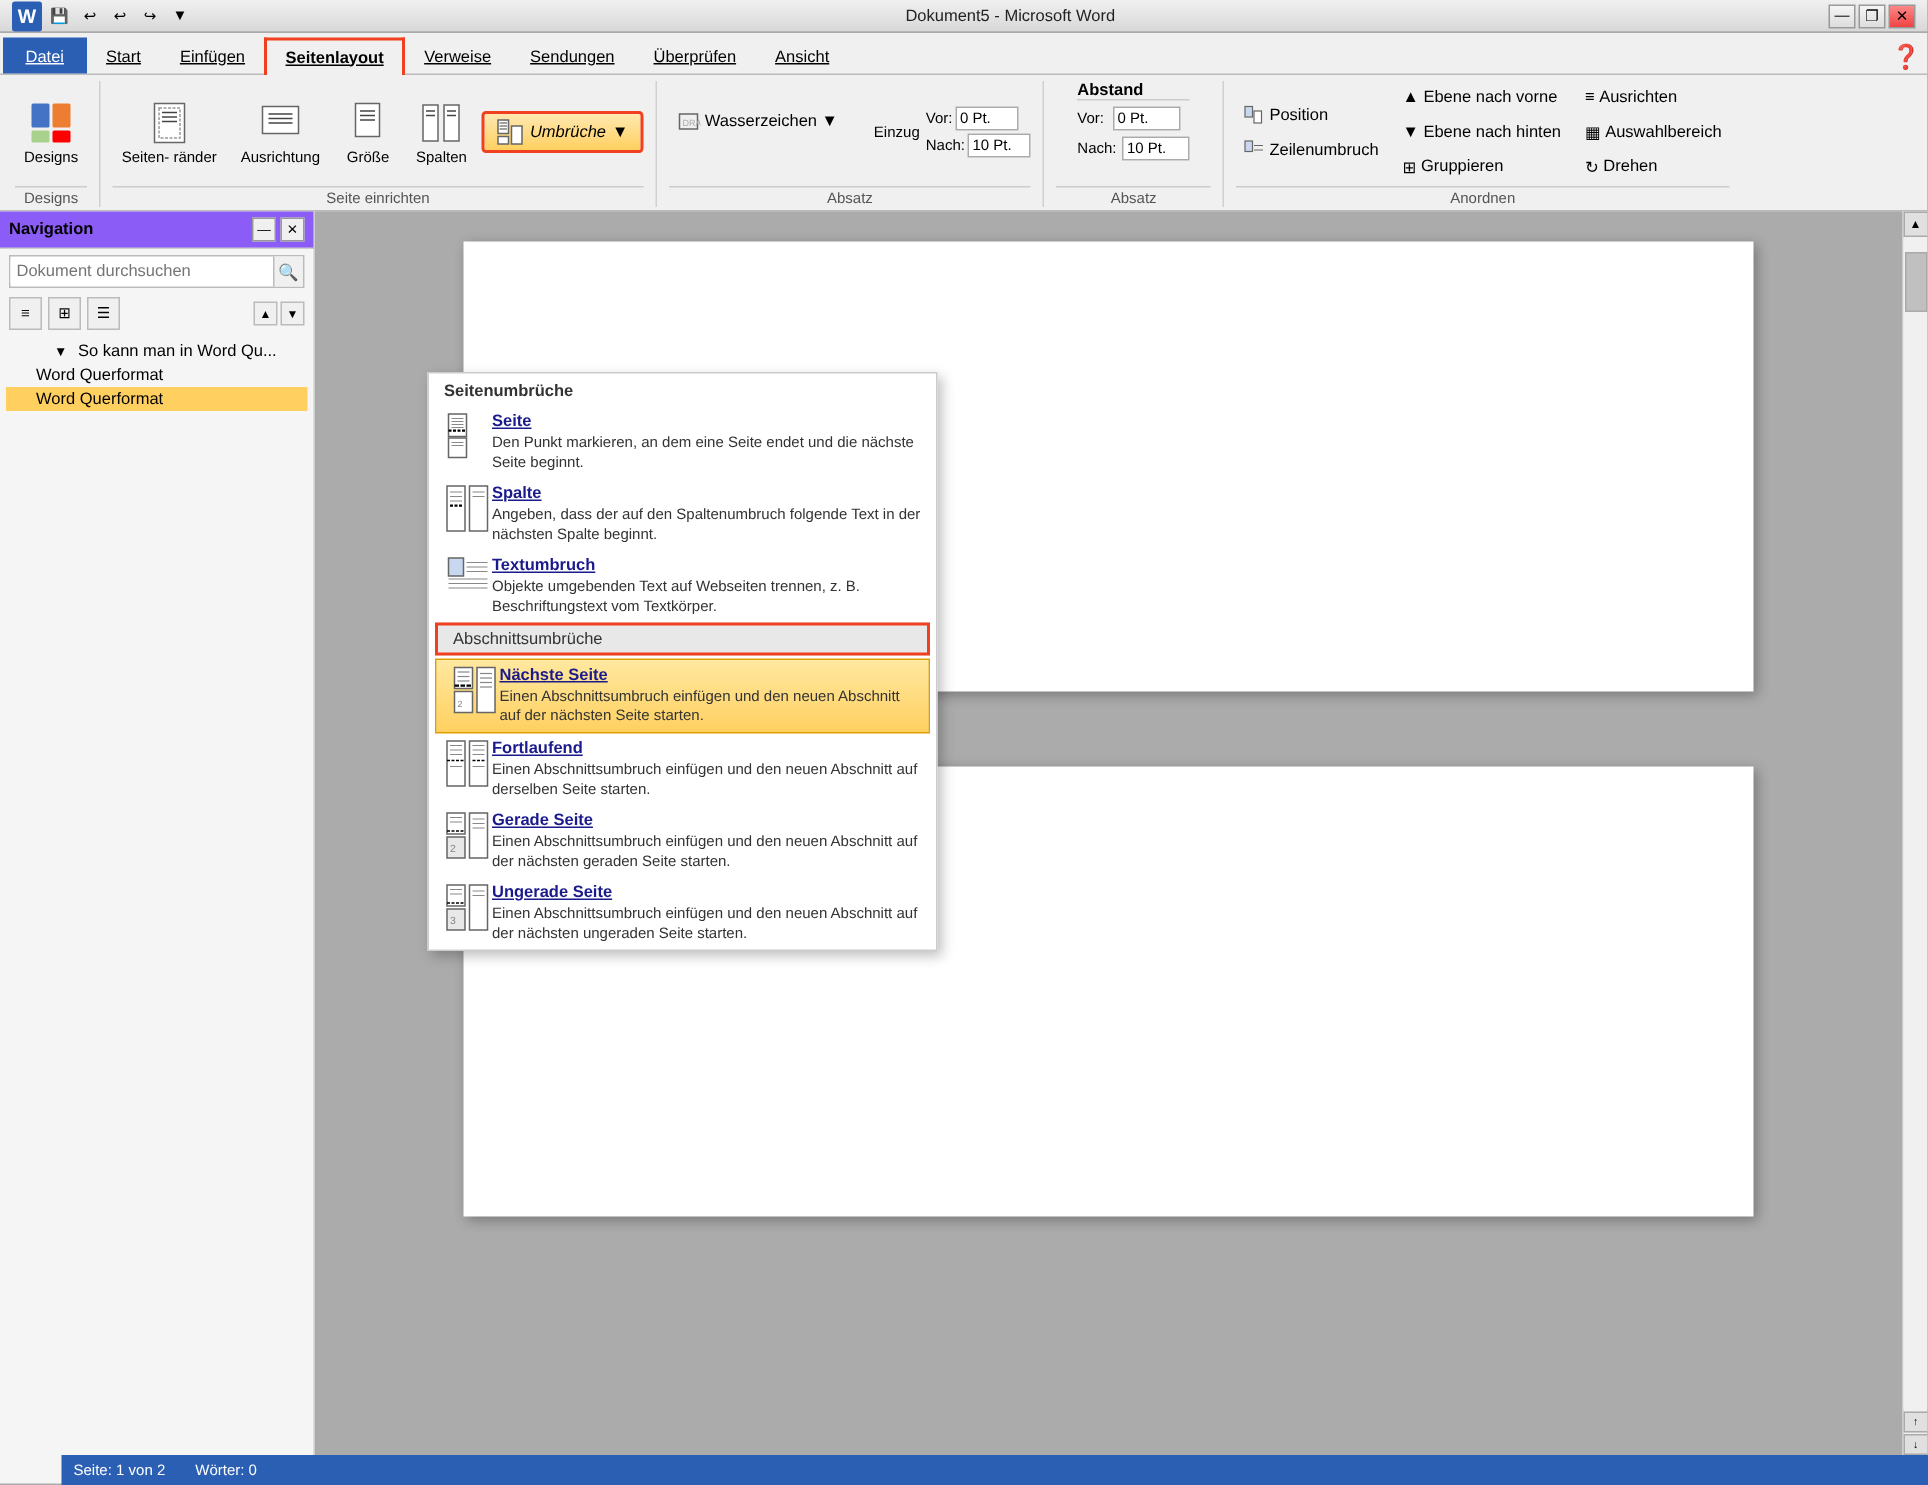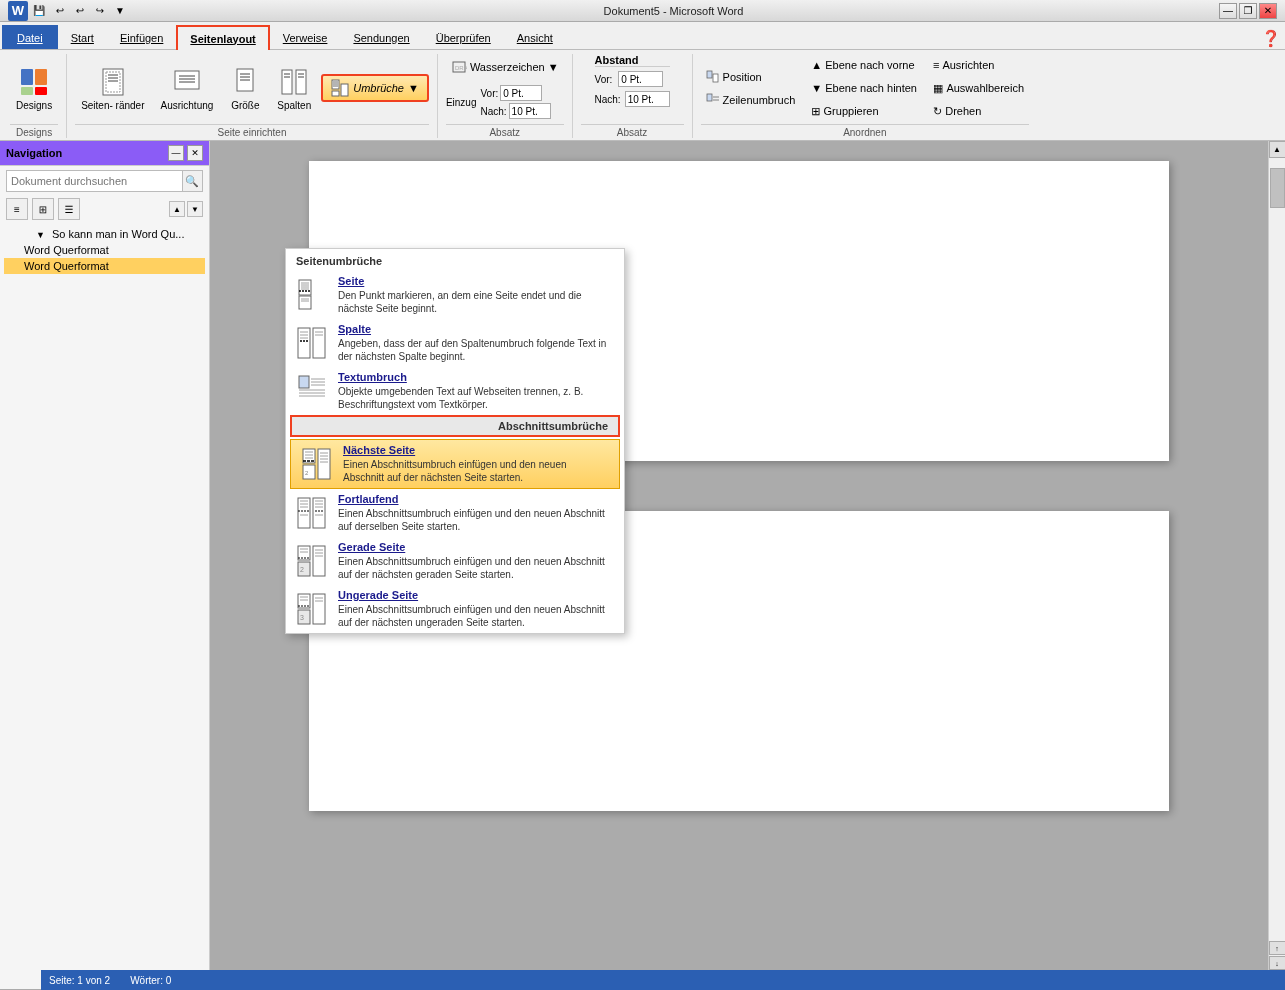--- a/index.html
+++ b/index.html
@@ -229,24 +229,23 @@
       z-index: 200;
     }
     .dropdown-section-label {
       font-size: 11px;
       font-weight: bold;
       padding: 6px 10px 4px 10px;
       color: #333;
     }
     .dropdown-item {
       display: flex;
-      align-items: center;
+      align-items: flex-start;
       padding: 4px 10px;
       cursor: pointer;
-      gap: 10px;
     }
     .dropdown-item.highlighted {
       background: linear-gradient(to bottom, #ffe8a0, #ffd060);
       border: 1px solid #e0a000;
       margin: 0 4px;
     }
     .dropdown-item-icon {
       width: 32px;
       height: 32px;
       flex-shrink: 0;
@@ -256,25 +255,25 @@
     }
     .dropdown-item-text { display: flex; flex-direction: column; gap: 2px; }
     .dropdown-item-title { font-size: 11px; font-weight: bold; color: #1a1a8c; text-decoration: underline; }
     .dropdown-item-desc { font-size: 10px; color: #333; line-height: 1.3; }
     .dropdown-section-header {
       background: #e8e8e8;
       border-top: 1px solid #ccc;
       border-bottom: 1px solid #ccc;
       padding: 3px 10px;
       font-size: 11px;
-      font-weight: bold;
+      font-weight: normal;
       color: #333;
       display: flex;
       align-items: center;
-      justify-content: flex-end;
+      justify-content: flex-start;
     }
     .dropdown-section-header-border {
       border: 2px solid #f04020;
       margin: 0 4px 2px 4px;
     }
 
     
     .status-bar {
       height: 20px;
       background: #2b5fb3;
@@ -408,21 +407,21 @@
             <span>Umbrüche</span>
             <span>▼</span>
           </div>
         </div>
       </div>
       <div class="ribbon-group-label">Seite einrichten</div>
     </div>
 
     <div class="ribbon-group">
       <div class="ribbon-group-content">
-        <div style="display:flex; flex-direction:column; gap:8px; font-size:10px;">
+        <div style="display:flex; flex-direction:row; gap:19px; font-size:10px;">
 
           <div class="ribbon-btn-small">
             <svg width="16" height="16" viewBox="0 0 16 16">
                 <rect x="2" y="3" width="12" height="10" fill="none" stroke="#666" stroke-width="1"></rect>
                 <text x="4" y="11" font-size="6" fill="#aaa">DRAFT</text>
               </svg>
             <span>Wasserzeichen</span>
             <span>▼</span>
           </div>
           <div style="display:flex; align-items:center; gap:4px; font-size:10px;">

